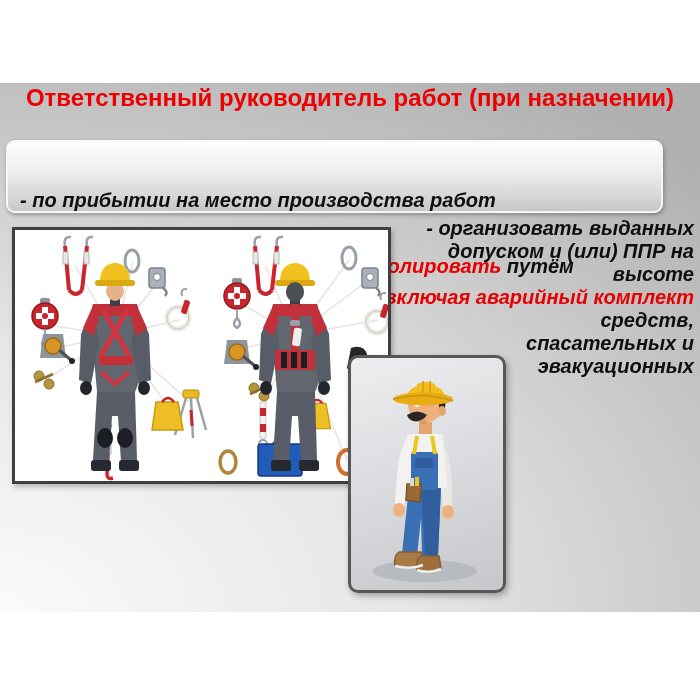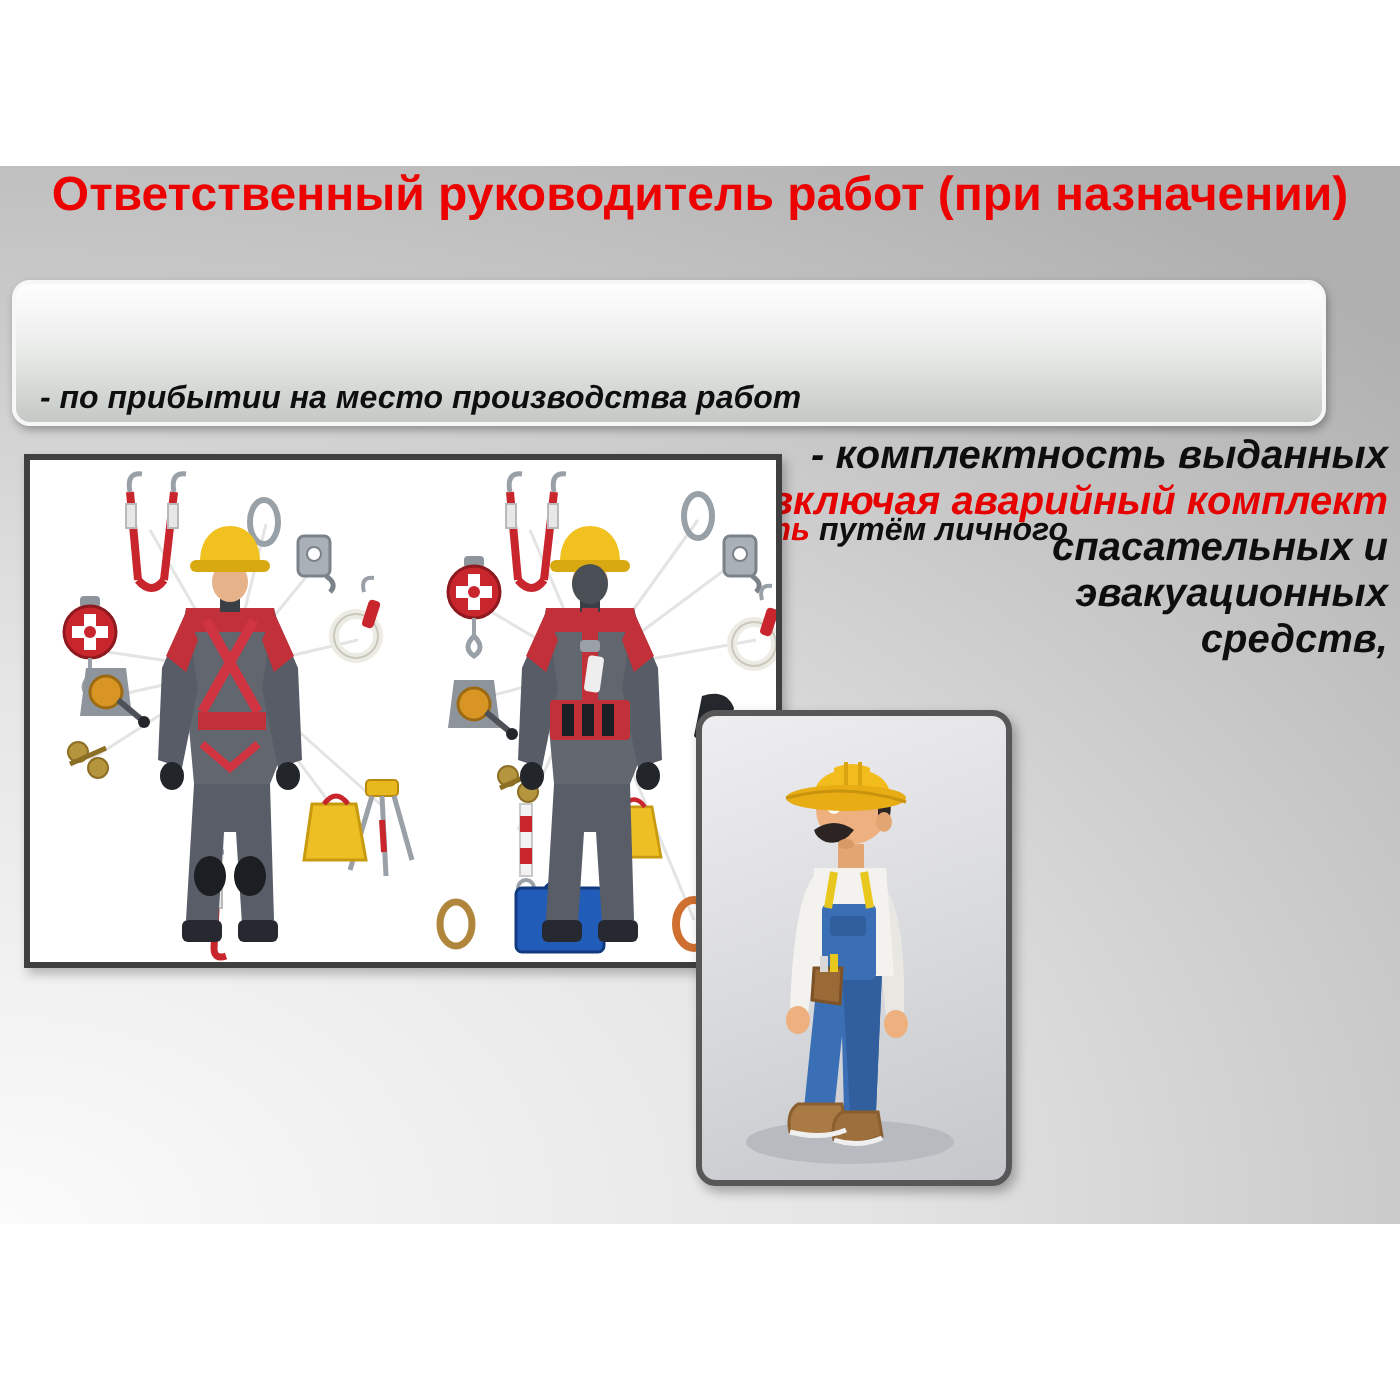--- a/index.html
+++ b/index.html
@@ -16,21 +16,21 @@
     position:absolute;top:2px;left:0;width:100%;
     text-align:center;color:#ec0000;font-weight:bold;
     font-size:24px;line-height:26px;letter-spacing:0px;
   }
   .banner{
     position:absolute;left:6px;top:57px;width:657px;height:73px;
     box-sizing:border-box;border-radius:9px;border:2px solid #f7f7f7;
     background:linear-gradient(180deg,#fefefe 0%,#ebedeb 45%,#c5c9c5 100%);
     box-shadow:1px 2px 4px rgba(0,0,0,.3);
     padding:3px 12px;color:#0e0e0e;
-    font-style:italic;font-weight:bold;font-size:16px;line-height:22px;
+    font-style:italic;font-weight:bold;font-size:20px;line-height:22px;
     white-space:pre-wrap;
   }
   .red{color:#e60000}
   .right-block{
     position:absolute;top:134px;right:6px;width:322px;
     text-align:right;color:#0e0e0e;
     font-style:italic;font-weight:bold;font-size:20px;line-height:23px;
   }
   .equip-panel{
     position:absolute;left:12px;top:144px;width:379px;height:257px;
@@ -55,24 +55,25 @@
     <div>Ответственный руководитель работ (при назначении)</div>
   </div>
 
   <div class="banner">
     <div><span>- по прибытии на место производства работ</span></div>
     <div><span class="red">организовать</span><span>, </span><span class="red">обеспечить</span><span> и </span><span class="red">контролировать</span><span> путём личного</span></div>
     <div><span>осмотра:</span></div>
   </div>
 
   <div class="right-block">
-    <div>- комплектность выданных</div>
+    <div>- организовать выданных</div>
+    <div>допуском и (или) ППР на высоте</div>
     <div class="red">включая аварийный комплект</div>
+    <div>средств,</div>
     <div>спасательных и эвакуационных</div>
-    <div>средств,</div>
   </div>
 
   <div class="equip-panel">
     <svg viewBox="0 0 373 251">
       <defs>
         <g id="worker-body">
           <path d="M16,44 L60,44 L65,64 L62,122 L58,132 L20,132 L14,64 Z" fill="#61666f"></path>
           <path d="M16,44 L60,44 L62,56 L14,56 Z" fill="#c23039"></path>
           <path d="M16,46 L4,74 L2,120 L14,124 L22,84 Z" fill="#575c66"></path>
           <path d="M16,46 L6,68 L16,76 L22,60 Z" fill="#c23039"></path>

